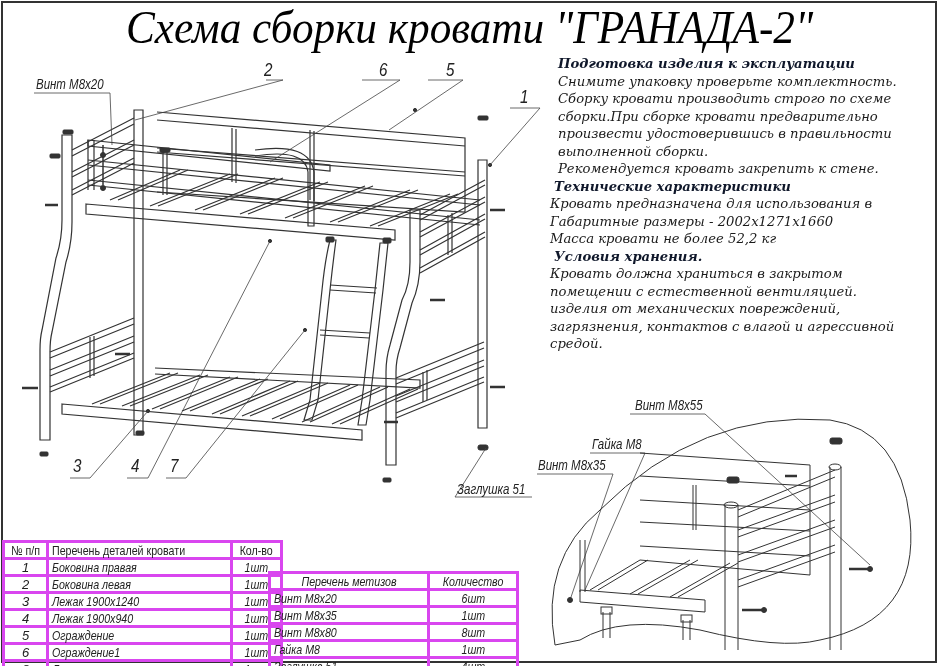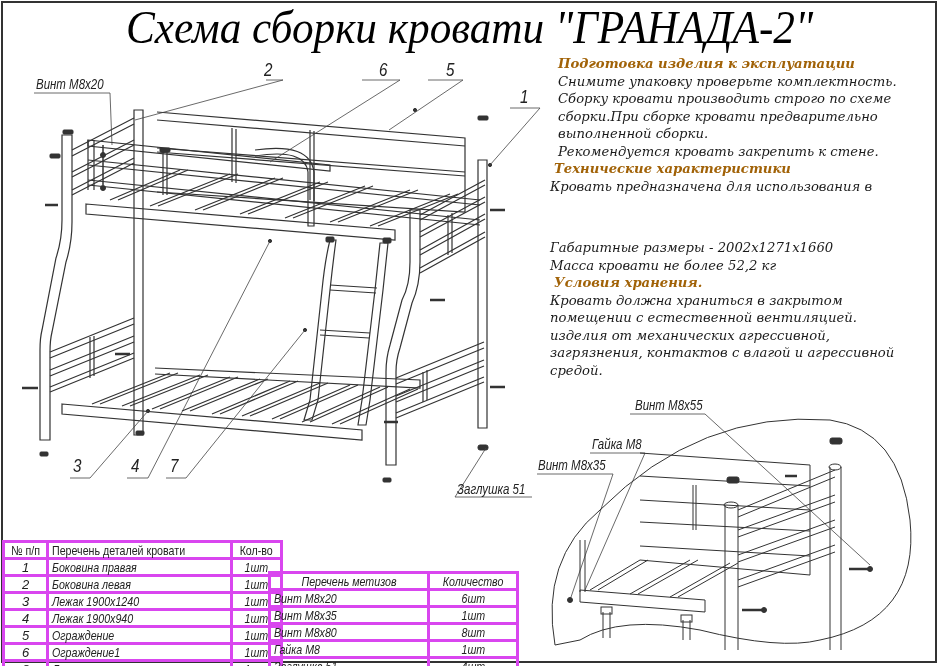--- a/index.html
+++ b/index.html
@@ -2,21 +2,21 @@
 <html><head>
 <meta charset="utf-8">
 <style>
   html, body { margin: 0; padding: 0; background: #ffffff; }
   body { width: 940px; height: 666px; position: relative; overflow: hidden; font-family: "DejaVu Serif", serif; color: #111; }
   .frame { position: absolute; left: 1px; top: 1px; width: 936px; height: 662px; border: 2px solid #333; box-sizing: border-box; }
   .title { position: absolute; left: 0; top: 2px; width: 940px; text-align: center; font-family: "Liberation Serif", serif; font-style: italic; font-size: 46px; line-height: 52px; letter-spacing: 0px; color: #000; padding-left: 0; }
   .title span { display: inline-block; transform: scaleX(0.94); transform-origin: center; }
   .drawing { position: absolute; left: 0; top: 0; width: 940px; height: 666px; }
   .info { position: absolute; left: 558px; top: 55px; width: 380px; font-family: "DejaVu Serif", serif; font-style: italic; font-size: 13.2px; line-height: 17.5px; color: #1a1a1a; }
-  .info .h { font-weight: bold; color: #a16207; }
+  .info .h { font-weight: bold; color: #0f172a; }
   .info .p { white-space: nowrap; }
   .lbl { position: absolute; font-family: "Liberation Sans", sans-serif; font-style: italic; color: #222; white-space: nowrap; transform: scaleX(0.82); transform-origin: left center; }
   .num { position: absolute; font-family: "Liberation Sans", sans-serif; font-style: italic; font-size: 19px; color: #222; transform: scaleX(0.8); transform-origin: left center; }
   table { border-collapse: collapse; position: absolute; font-family: "Liberation Sans", sans-serif; font-style: italic; }
   td, th { border: 3px solid #d946ef; padding: 0 3px; height: 14px; line-height: 13px; font-size: 13px; font-weight: normal; white-space: nowrap; color: #222; }
   .parts { left: 2px; top: 540px; }
   .parts th { font-style: normal; }
   .parts td.n { text-align: center; width: 22px; }
   .parts td.name { width: 175px; }
   .parts td.q { text-align: center; width: 32px; }
@@ -198,30 +198,31 @@
 <div class="lbl" style="left:457px; top:481px; font-size:14px;">Заглушка 51</div>
 <div class="lbl" style="left:635px; top:397px; font-size:14px;">Винт М8х55</div>
 <div class="lbl" style="left:592px; top:436px; font-size:14px;">Гайка М8</div>
 <div class="lbl" style="left:538px; top:457px; font-size:14px;">Винт М8х35</div>
 
 <div class="info">
   <div class="h p">Подготовка изделия к эксплуатации</div>
   <div class="p">Снимите упаковку проверьте комплектность.</div>
   <div class="p">Сборку кровати производить строго по схеме</div>
   <div class="p">сборки.При сборке кровати  предварительно</div>
+  <div class="p">произвести удостоверившись в правильности</div>
   <div class="p">выполненной сборки.</div>
   <div class="p">Рекомендуется кровать закрепить к стене.</div>
   <div class="h p" style="margin-left:-4px;">Технические характеристики</div>
   <div class="p" style="margin-left:-8px;">Кровать предназначена для использования в</div>
-  <div class="p" style="margin-left:-8px;margin-top:44px;">Габаритные размеры - 2002х1271х1660</div>
+  <div class="p" style="margin-left:-8px;">Габаритные размеры - 2002х1271х1660</div>
   <div class="p" style="margin-left:-8px;">Масса кровати не более 52,2 кг</div>
   <div class="h p" style="margin-left:-4px;">Условия хранения.</div>
   <div class="p" style="margin-left:-8px;">Кровать должна храниться в закрытом</div>
   <div class="p" style="margin-left:-8px;">помещении с естественной вентиляцией.</div>
-  <div class="p" style="margin-left:-8px;">изделия от механических агрессивной,</div>
+  <div class="p" style="margin-left:-8px;">изделия от механических повреждений,</div>
   <div class="p" style="margin-left:-8px;">загрязнения, контактов с влагой и агрессивной</div>
   <div class="p" style="margin-left:-8px;">средой.</div>
 </div>
 
 <table class="parts">
   <thead>
     <tr>
       <th><span class="sqc">№ п/п</span></th>
       <th style="text-align:left;text-decoration:underline;"><span class="sq">Перечень деталей кровати</span></th>
       <th><span class="sqc">Кол-во</span></th>

